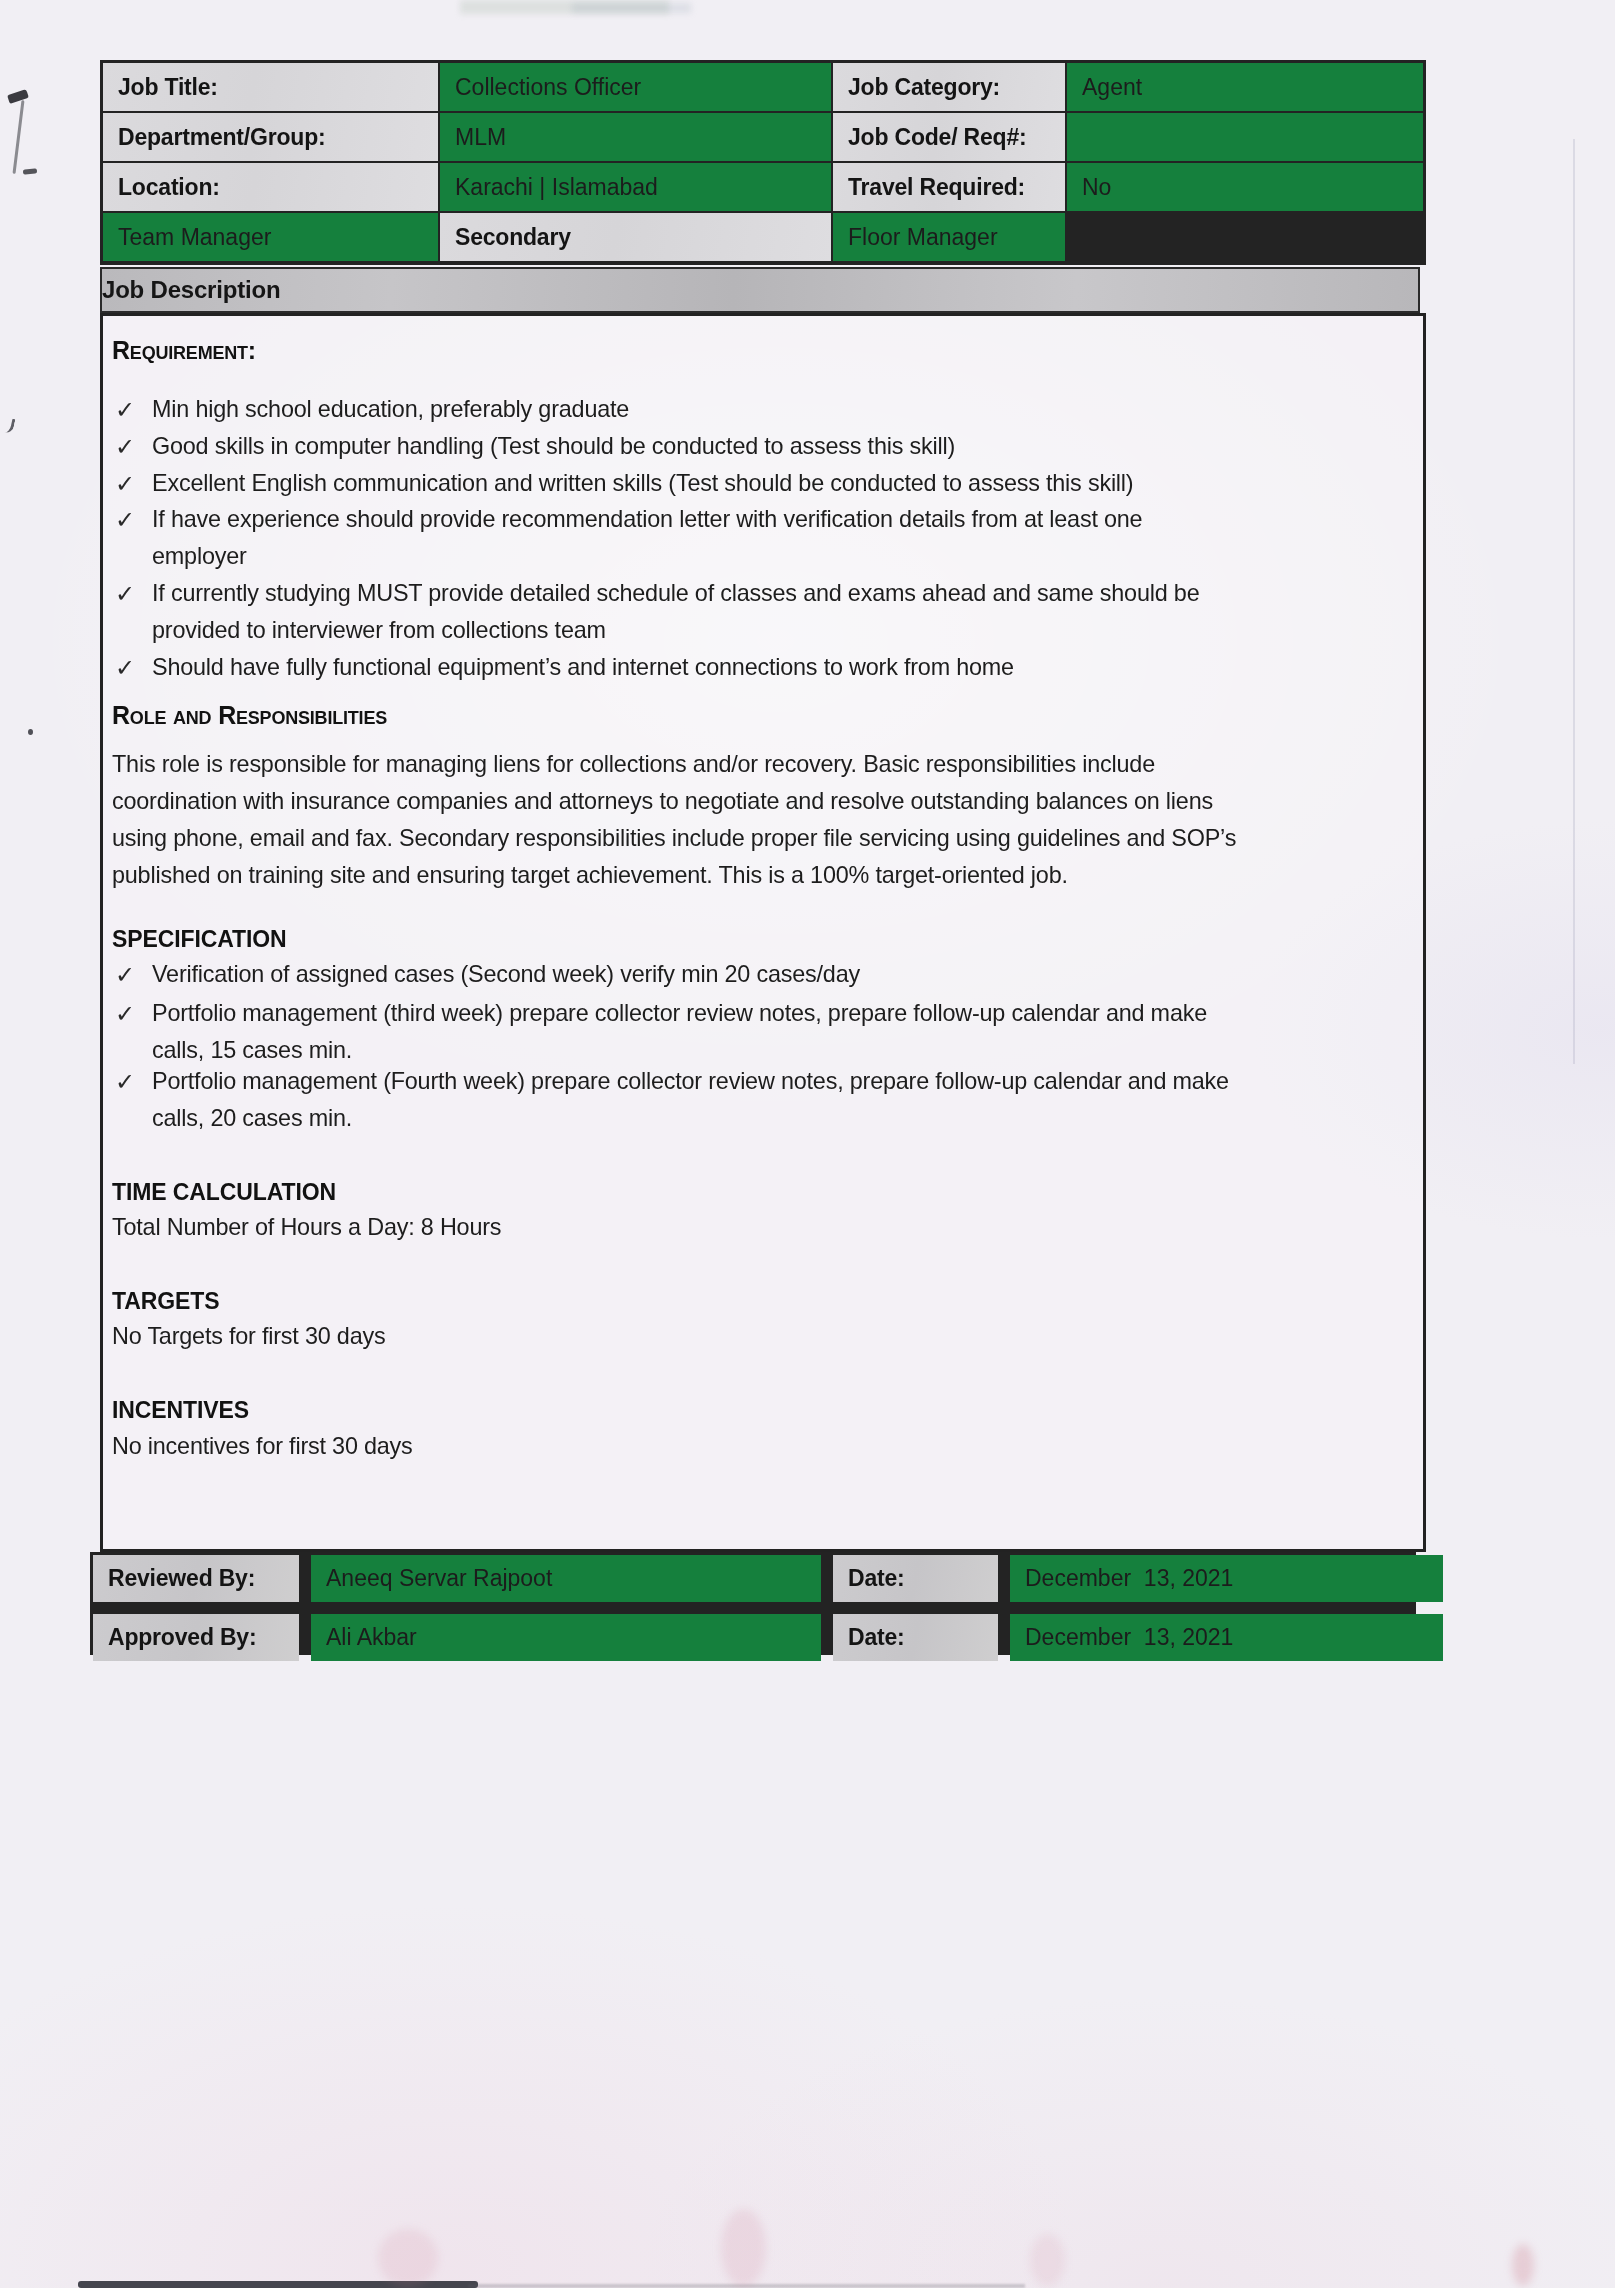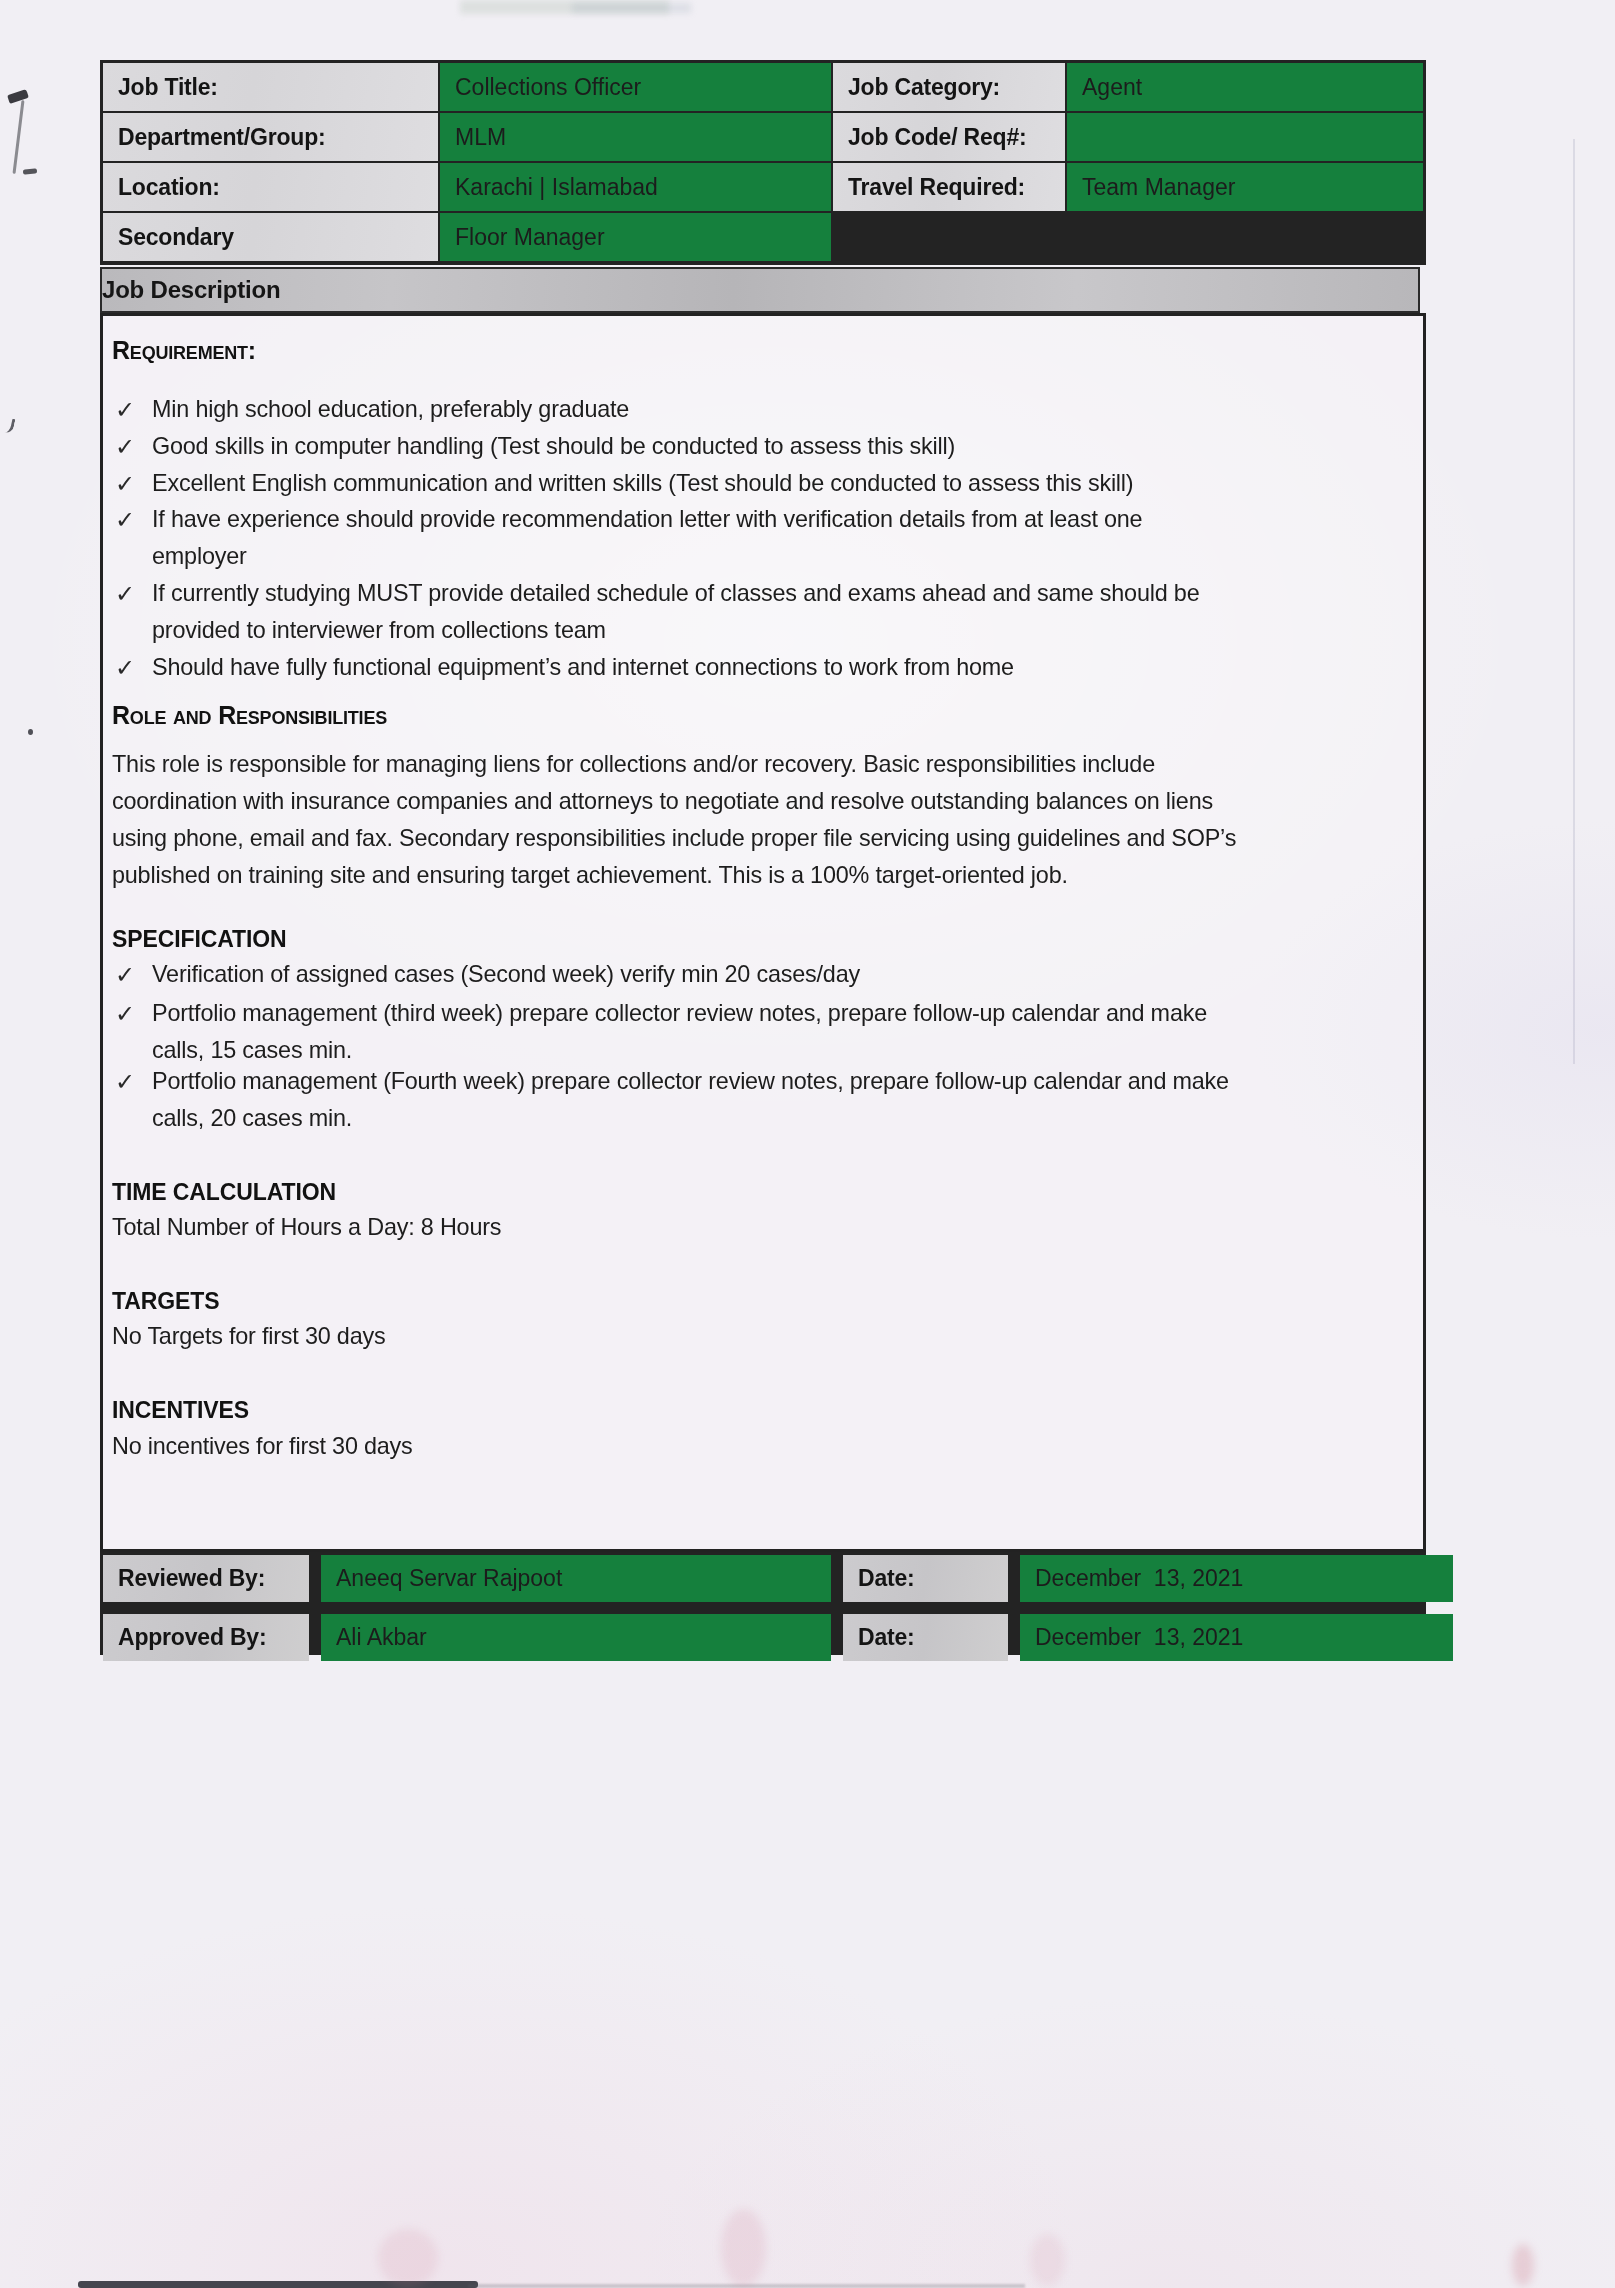--- a/index.html
+++ b/index.html
@@ -16,21 +16,21 @@
       radial-gradient(756px 418px at 72% 100%, rgba(231,201,217,0.22), rgba(231,201,217,0) 70%),
       radial-gradient(498px 299px at 99% 45%, rgba(226,222,238,0.45), rgba(226,222,238,0) 70%),
       #f1eff4;
     color:#1c1c1c;
   }
   
   .tbl{position:absolute;background:#232323;border:3px solid #232323;display:grid;grid-gap:2px;}
   .header-tbl{left:100px;top:60px;width:1320px;height:199px;
     grid-template-columns:335px 391px 232px 356px;
     grid-template-rows:repeat(4,48px);}
-  .approval-tbl{left:100px;top:1552px;width:1320px;height:97px;
+  .approval-tbl{left:90px;top:1552px;width:1320px;height:97px;
     grid-template-columns:206px 510px 165px 433px;
     grid-template-rows:repeat(2,47px);gap:12px;}
   .cell{display:flex;align-items:center;padding-left:15px;font-size:23px;
     background:#15803d;white-space:pre-wrap;overflow:hidden;}
   .cell.lab{font-weight:bold;color:#141414;letter-spacing:-0.2px;
     background:linear-gradient(100deg,#dbdadd 0%,#d6d5d8 45%,#dedde0 100%);}
   .approval-tbl .cell.lab{background:linear-gradient(100deg,#cccbce 0%,#c6c5c8 50%,#cfcecf 100%);}
   
   .section-bar{position:absolute;left:100px;top:267px;width:1316px;height:42px;
     border:2px solid #2a2a2a;
@@ -91,20 +91,21 @@
     <div class="cell">Agent</div>
 
     <div class="cell lab">Department/Group:</div>
     <div class="cell">MLM</div>
     <div class="cell lab">Job Code/ Req#:</div>
     <div class="cell"></div>
 
     <div class="cell lab">Location:</div>
     <div class="cell">Karachi | Islamabad</div>
     <div class="cell lab">Travel Required:</div>
+    <div class="cell">No</div>
 
     <div class="cell">Team Manager</div>
     <div class="cell lab">Secondary</div>
     <div class="cell">Floor Manager</div>
   </div>
 
   <div class="section-bar">
     <span>Job Description</span>
   </div>
 

